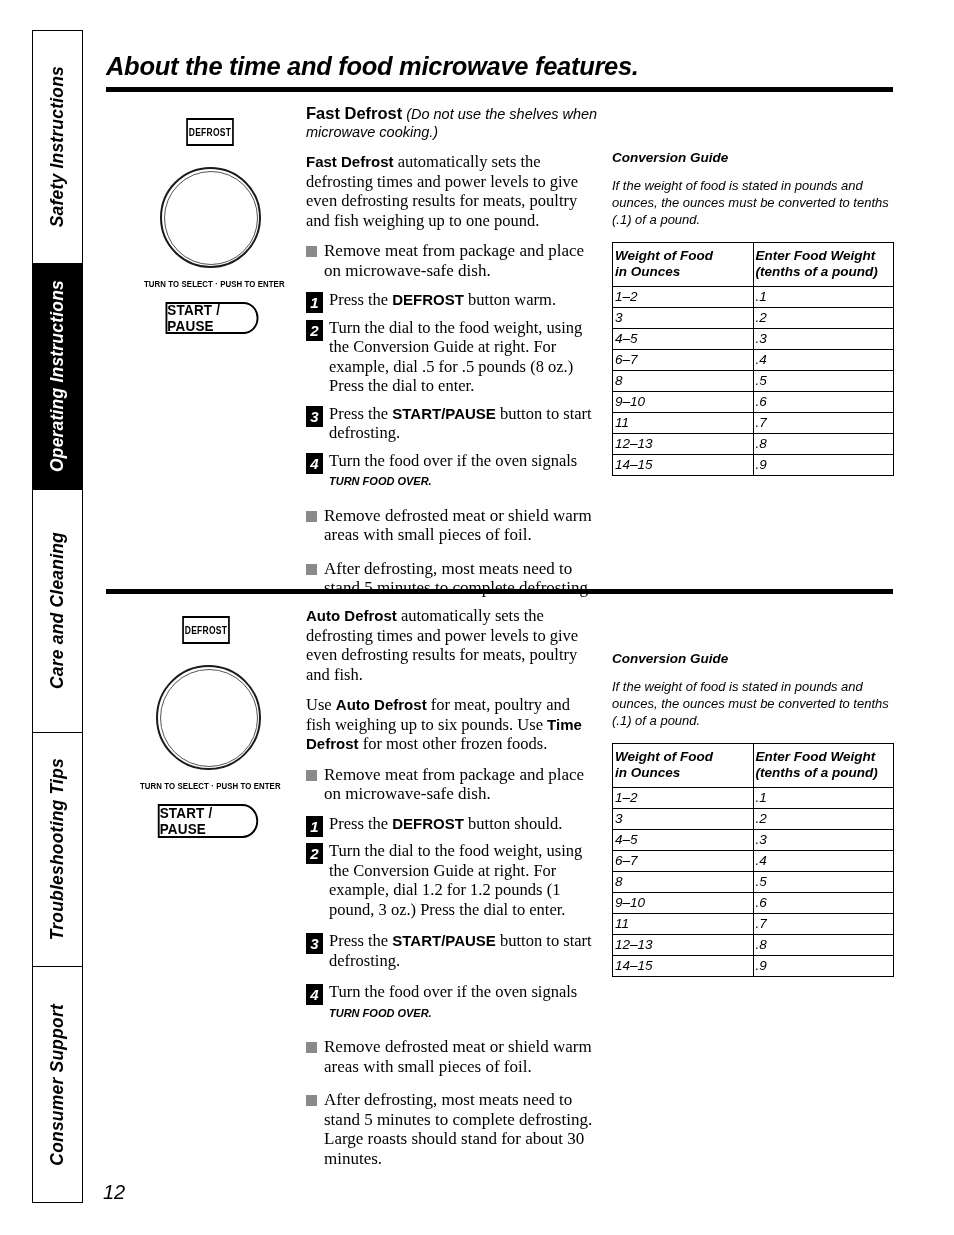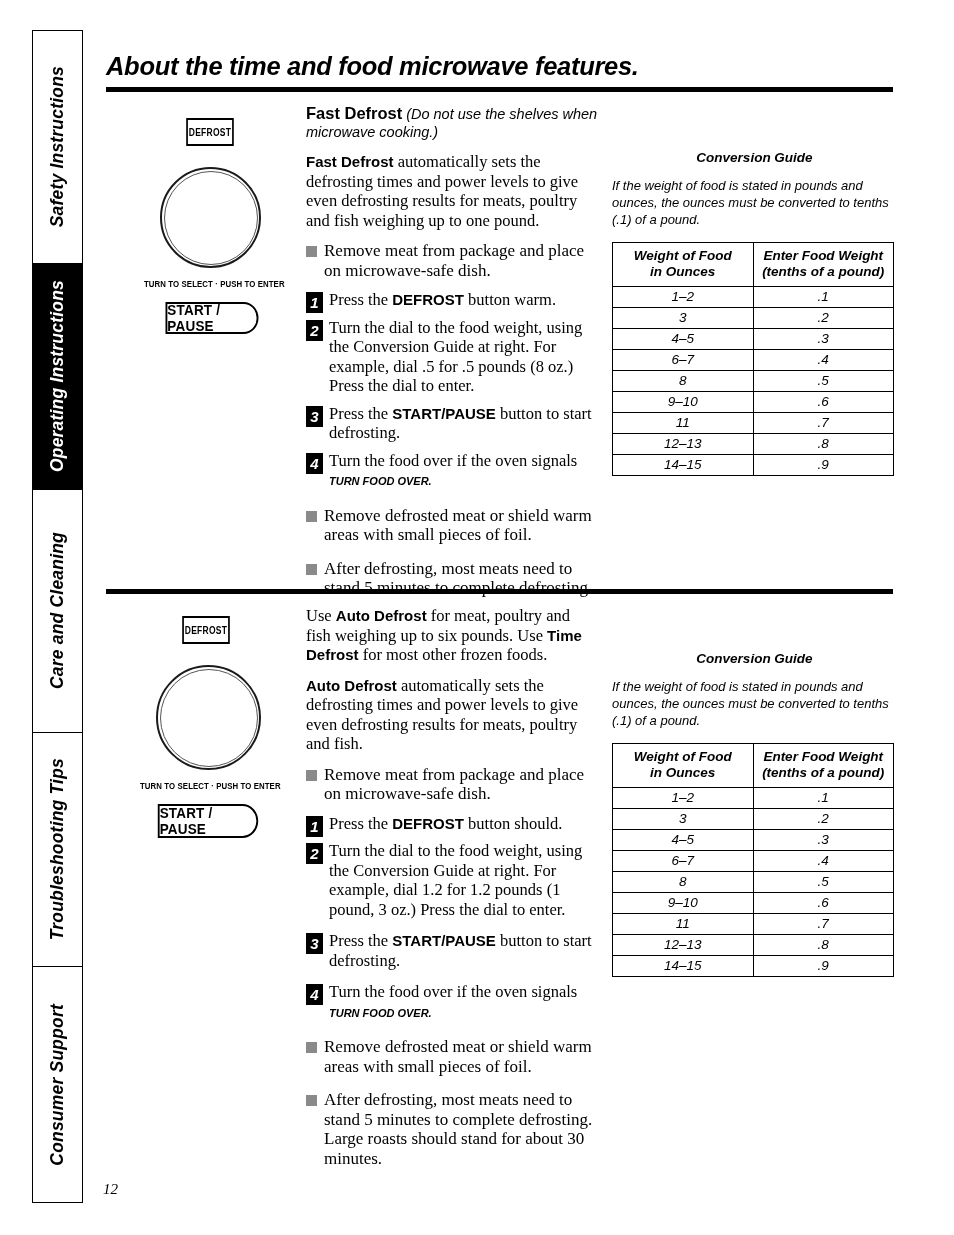--- a/index.html
+++ b/index.html
@@ -211,60 +211,59 @@
   }
 
   
   .cg { position: absolute; width: 285px; }
   .cg-title {
     font-family: "Liberation Sans", sans-serif;
     font-weight: bold;
     font-style: italic;
     font-size: 13.5px;
     margin-bottom: 12px;
-    text-align: center;
   }
   .cg-note {
     font-family: "Liberation Sans", sans-serif;
     font-style: italic;
     font-size: 13px;
     line-height: 17px;
     margin-bottom: 14px;
   }
   table.cg-table {
     border-collapse: collapse;
     width: 282px;
     table-layout: fixed;
   }
   table.cg-table th, table.cg-table td {
     border: 1.3px solid #000;
-    text-align: center;
+    text-align: left;
     font-family: "Liberation Sans", sans-serif;
     font-style: italic;
   }
   table.cg-table th {
     font-weight: bold;
     font-size: 13.5px;
     line-height: 16px;
     padding: 5px 2px 6px;
   }
   table.cg-table td {
     font-weight: normal;
     font-size: 13.5px;
     padding: 2px 2px 3px;
   }
 
   
   .page-num {
     position: absolute;
     left: 103px;
     top: 1181px;
-    font-family: Liberation Serif, serif;
-    font-style: italic;
-    font-size: 15px;
+    font-family: Liberation Sans, sans-serif;
+    font-style: italic;
+    font-size: 20px;
   }
 </style>
 </head>
 <body>
 
 <div class="side-rail" id="side-rail">
     <div class="side-tab" style="top: 0px; height: 232px;">
       <span class="vtext">Safety Instructions</span>
     </div>
     <div class="side-tab active" style="top: 232px; height: 226px;">
@@ -415,26 +414,26 @@
   <div class="dial-caption" style="left:0px; top:173px;">TURN TO SELECT  ·  PUSH TO ENTER</div>
   <div class="startpause" style="left:14px; top:196px; width:108px; height:34px;">
     <span>START / PAUSE</span>
   </div>
 </div>
 
 <div class="body-col" style="left:306px; top:606px;">
 
 
   <div class="para">
-    <span>Use </span><span class="emph">Auto Defrost</span><span> for meat, poultry and fish weighing up to six pounds. Use </span><span class="emph">Time Defrost</span><span> for most other frozen foods.</span>
-  </div>
-
-  <div class="para">
     <span class="emph">Auto Defrost</span>
     <span>automatically sets the defrosting times and power levels to give even defrosting results for meats, poultry and fish.</span>
+  </div>
+
+  <div class="para">
+    <span>Use </span><span class="emph">Auto Defrost</span><span> for meat, poultry and fish weighing up to six pounds. Use </span><span class="emph">Time Defrost</span><span> for most other frozen foods.</span>
   </div>
 
   <div class="bullet-item">
     <span class="sq"></span>
     <span>Remove meat from package and place on microwave-safe dish.</span>
   </div>
 
   <div class="step-item">
     <span class="num">1</span>
     <span>Press the </span><span class="emph">DEFROST</span><span> button should.</span>

